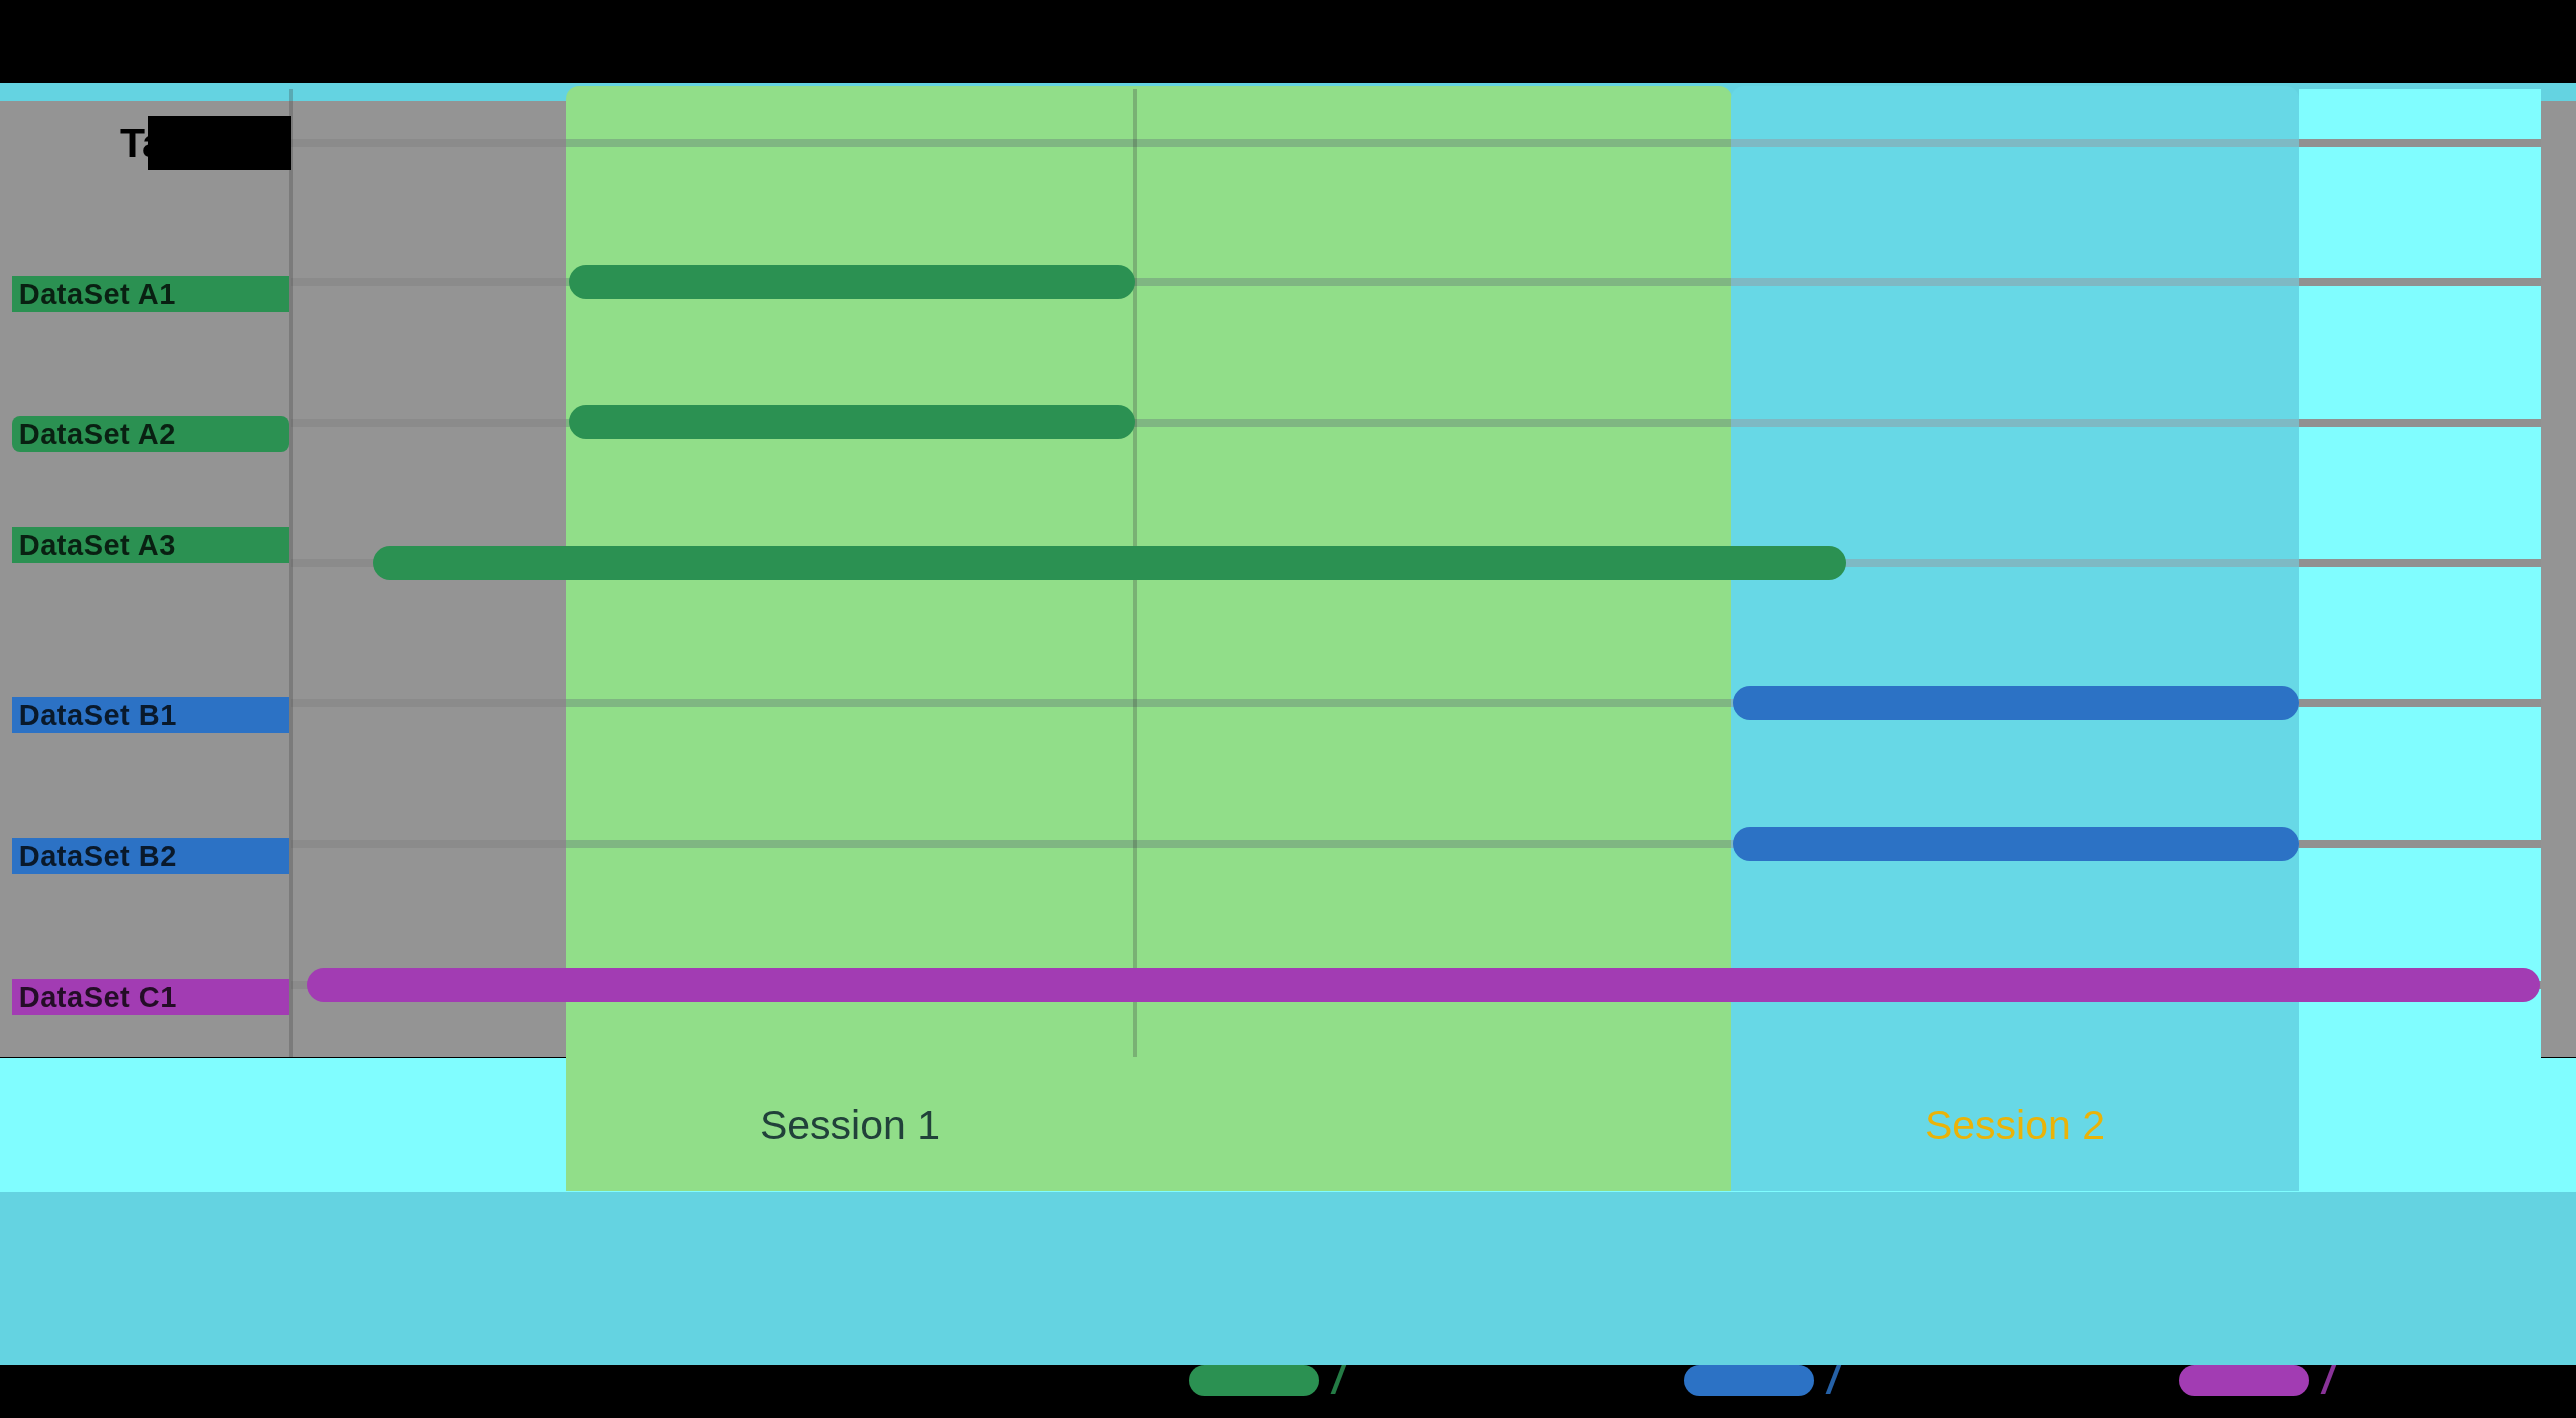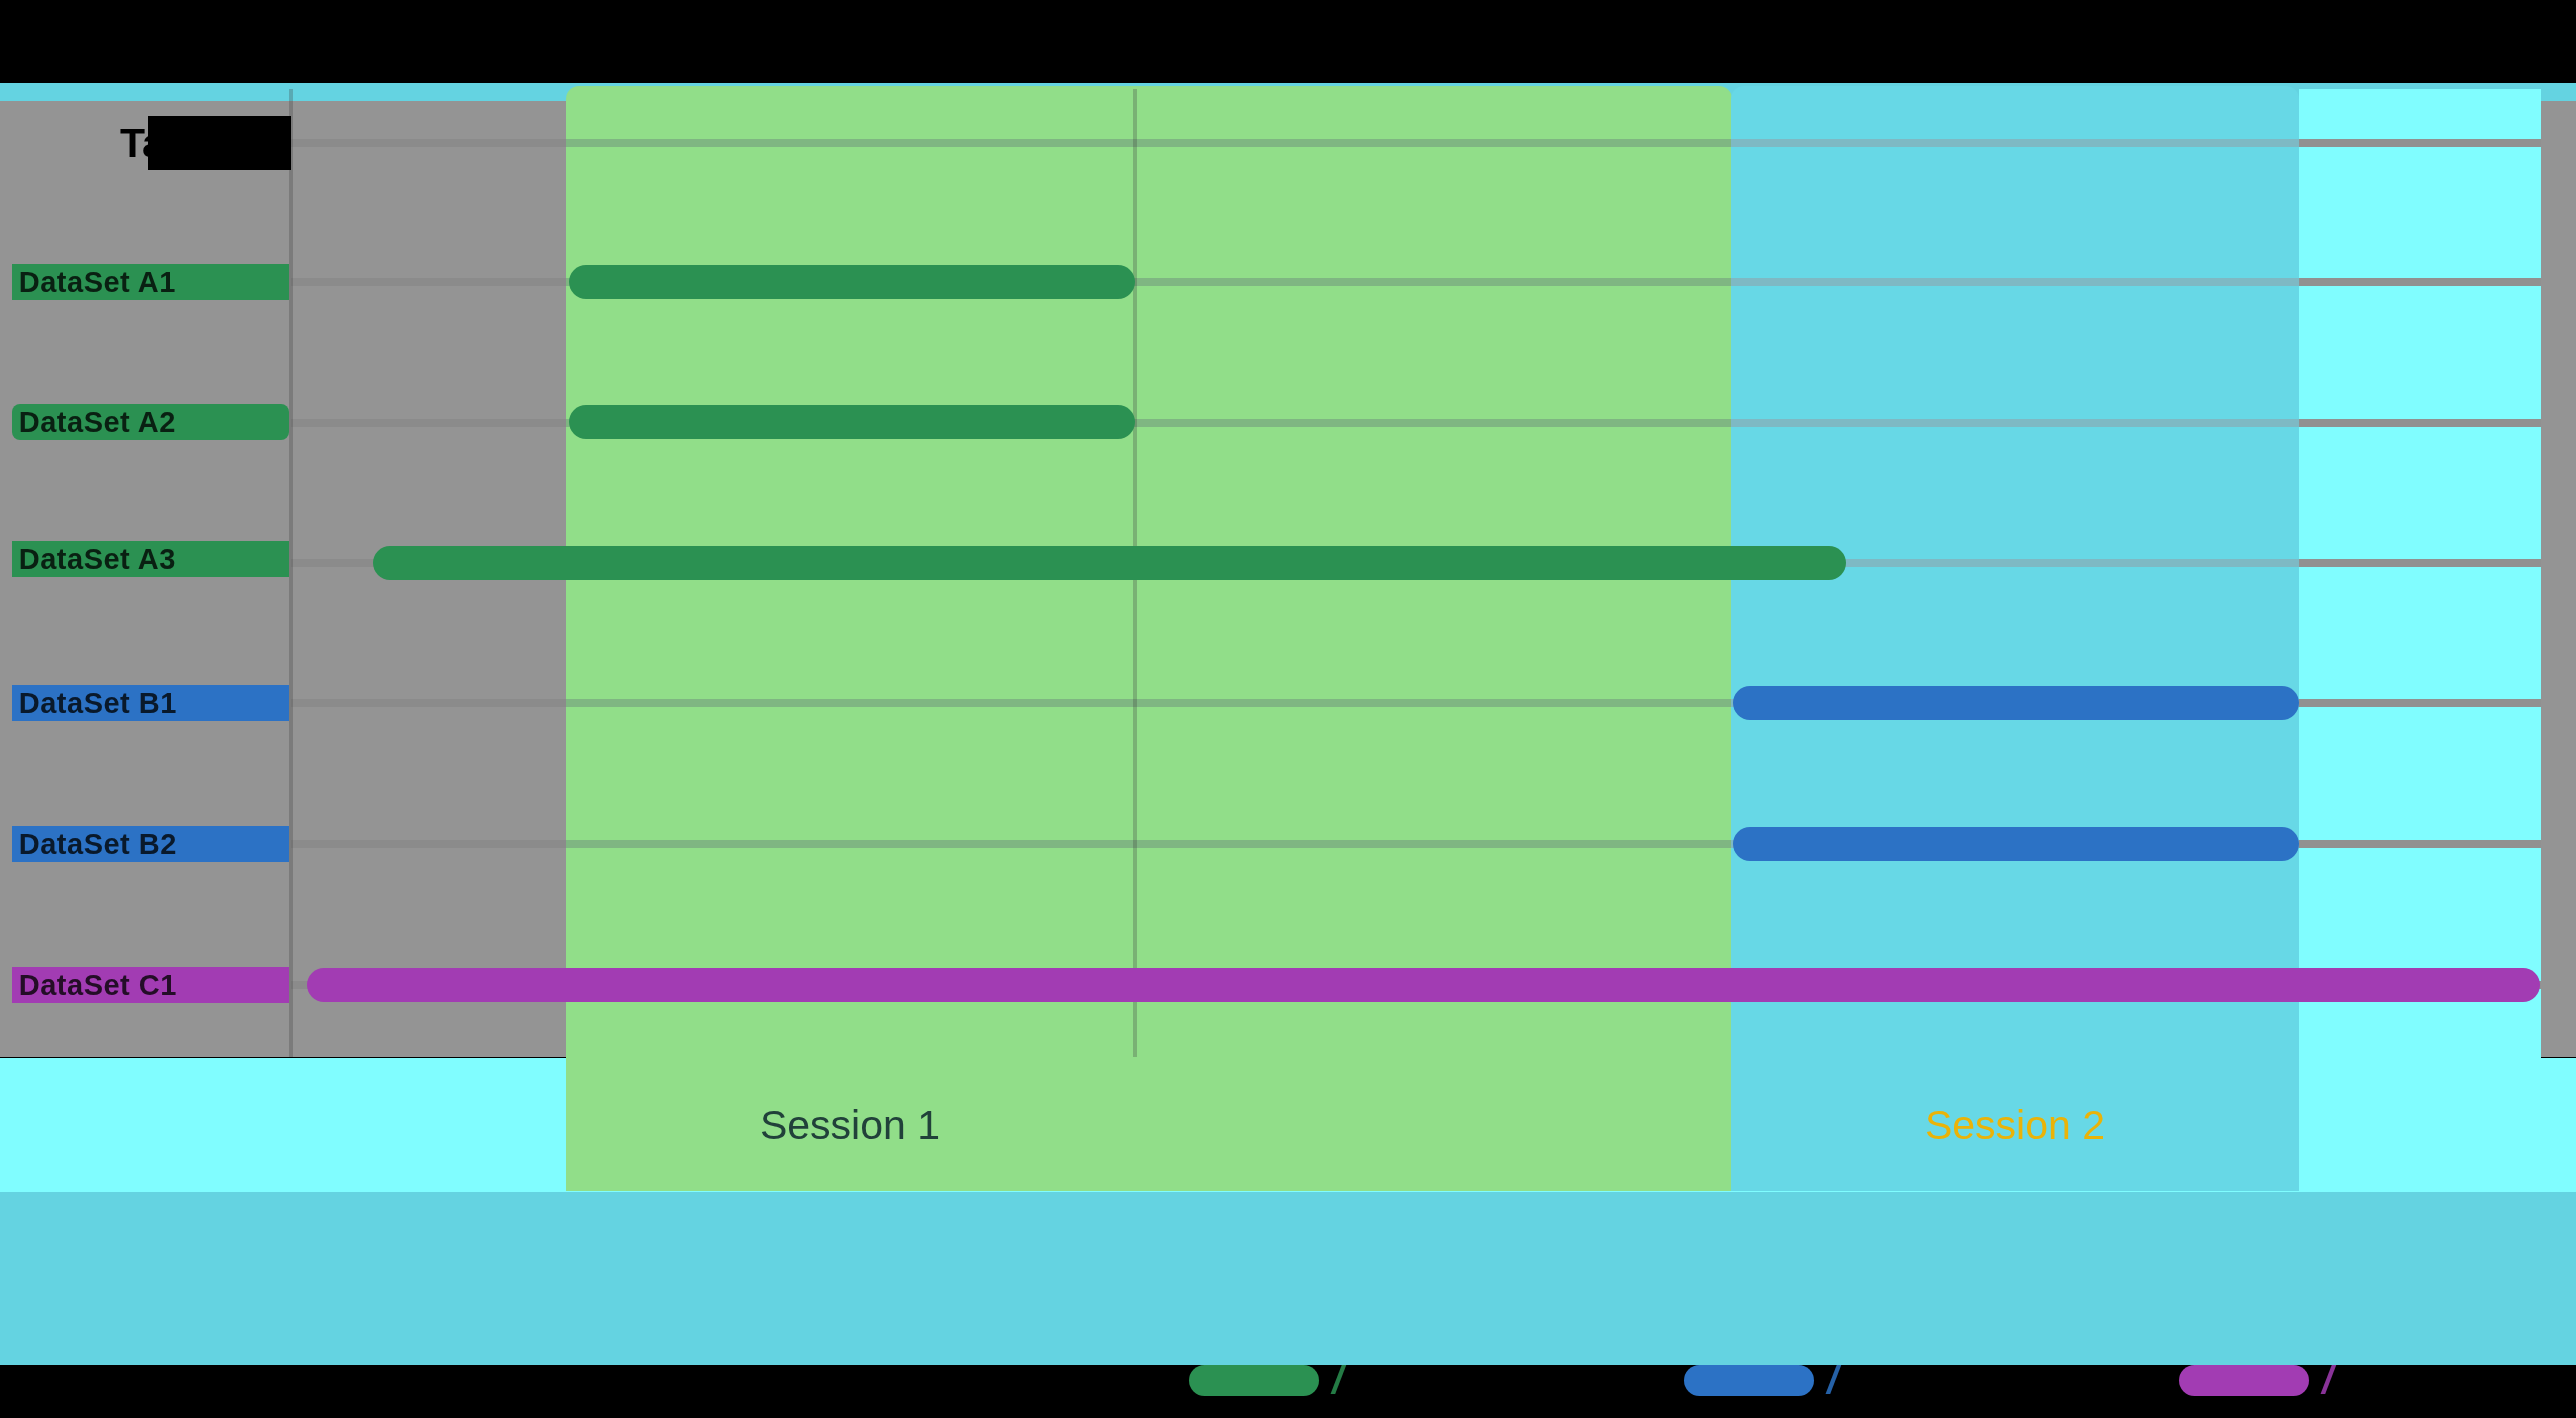--- a/index.html
+++ b/index.html
@@ -4,21 +4,21 @@
 <style>
   html,body{margin:0;padding:0;background:#000;}
   #stage{position:relative;width:2576px;height:1419px;background:#000;overflow:hidden;
          font-family:"Liberation Sans", sans-serif;}
   .abs{position:absolute;}
   .band{position:absolute;border-radius:13px 13px 0 0;}
   .gridseg{position:absolute;height:7.5px;}
   .vline{position:absolute;width:3.8px;background:rgba(60,60,60,0.28);}
   .chip{position:absolute;height:36px;display:flex;align-items:center;
         font-weight:700;font-size:29px;color:rgba(0,0,0,0.78);
-        padding-left:6.6px;box-sizing:border-box;letter-spacing:0.5px;}
+        padding-left:6.6px;box-sizing:border-box;letter-spacing:0.5px;margin-top:12px;}
   .bar{position:absolute;height:34px;border-radius:17px;}
   .session-label{position:absolute;transform:translate(-50%,-50%);
         font-size:41px;color:#1E3C3C;white-space:nowrap;}
   .legend-swatch{position:absolute;height:31px;width:130px;border-radius:16px;}
   .legend-slash{position:absolute;font-size:39px;font-style:italic;font-weight:700;opacity:0.85;}
   .task-title{position:absolute;font-size:41px;font-weight:700;color:#000;}
 </style>
 </head>
 <body>
 
@@ -62,21 +62,21 @@
       <div class="gridseg" style="left: 291px; top: 981px; width: 275px; background: rgb(139, 139, 139);"></div>
       <div class="gridseg" style="left: 566px; top: 981px; width: 1166px; background: rgb(127, 182, 130);"></div>
       <div class="gridseg" style="left: 1731px; top: 981px; width: 568px; background: rgb(126, 185, 196);"></div>
       <div class="gridseg" style="left: 2299px; top: 981px; width: 242px; background: rgb(145, 145, 145);"></div>
       <div class="vline" style="left: 289px; top: 89px; height: 968px;"></div>
       <div class="vline" style="left: 1133px; top: 89px; height: 968px;"></div>
       <div class="chip" style="left: 12.2px; top: 264px; width: 277px; background: rgb(43, 145, 82);">DataSet A1</div>
       <div class="bar" style="left: 569px; top: 265px; width: 566px; background: rgb(43, 145, 82);"></div>
       <div class="chip" style="left: 12.2px; top: 404px; width: 277px; background: rgb(43, 145, 82); border-radius: 8px;">DataSet A2</div>
       <div class="bar" style="left: 569px; top: 405px; width: 566px; background: rgb(43, 145, 82);"></div>
-      <div class="chip" style="left: 12.2px; top: 541px; width: 277px; background: rgb(43, 145, 82);">DataSet A3</div>
+      <div class="chip" style="left: 12.2px; top: 515px; width: 277px; background: rgb(43, 145, 82);">DataSet A3</div>
       <div class="bar" style="left: 373px; top: 546px; width: 1473px; background: rgb(43, 145, 82);"></div>
       <div class="chip" style="left: 12.2px; top: 685px; width: 277px; background: rgb(44, 114, 197);">DataSet B1</div>
       <div class="bar" style="left: 1733px; top: 686px; width: 566px; background: rgb(44, 114, 197);"></div>
       <div class="chip" style="left: 12.2px; top: 826px; width: 277px; background: rgb(44, 114, 197);">DataSet B2</div>
       <div class="bar" style="left: 1733px; top: 827px; width: 566px; background: rgb(44, 114, 197);"></div>
       <div class="chip" style="left: 12.2px; top: 967px; width: 277px; background: rgb(162, 60, 179);">DataSet C1</div>
       <div class="bar" style="left: 307px; top: 968px; width: 2233px; background: rgb(162, 60, 179);"></div>
       <div class="session-label" style="left: 850px; top: 1125px; color: rgb(33, 65, 58);">Session 1</div>
       <div class="session-label" style="left: 2015px; top: 1125px; color: #eab308;">Session 2</div>
       <div class="legend-swatch" style="left: 1189px; top: 1365px; background: rgb(43, 145, 82);"></div>

